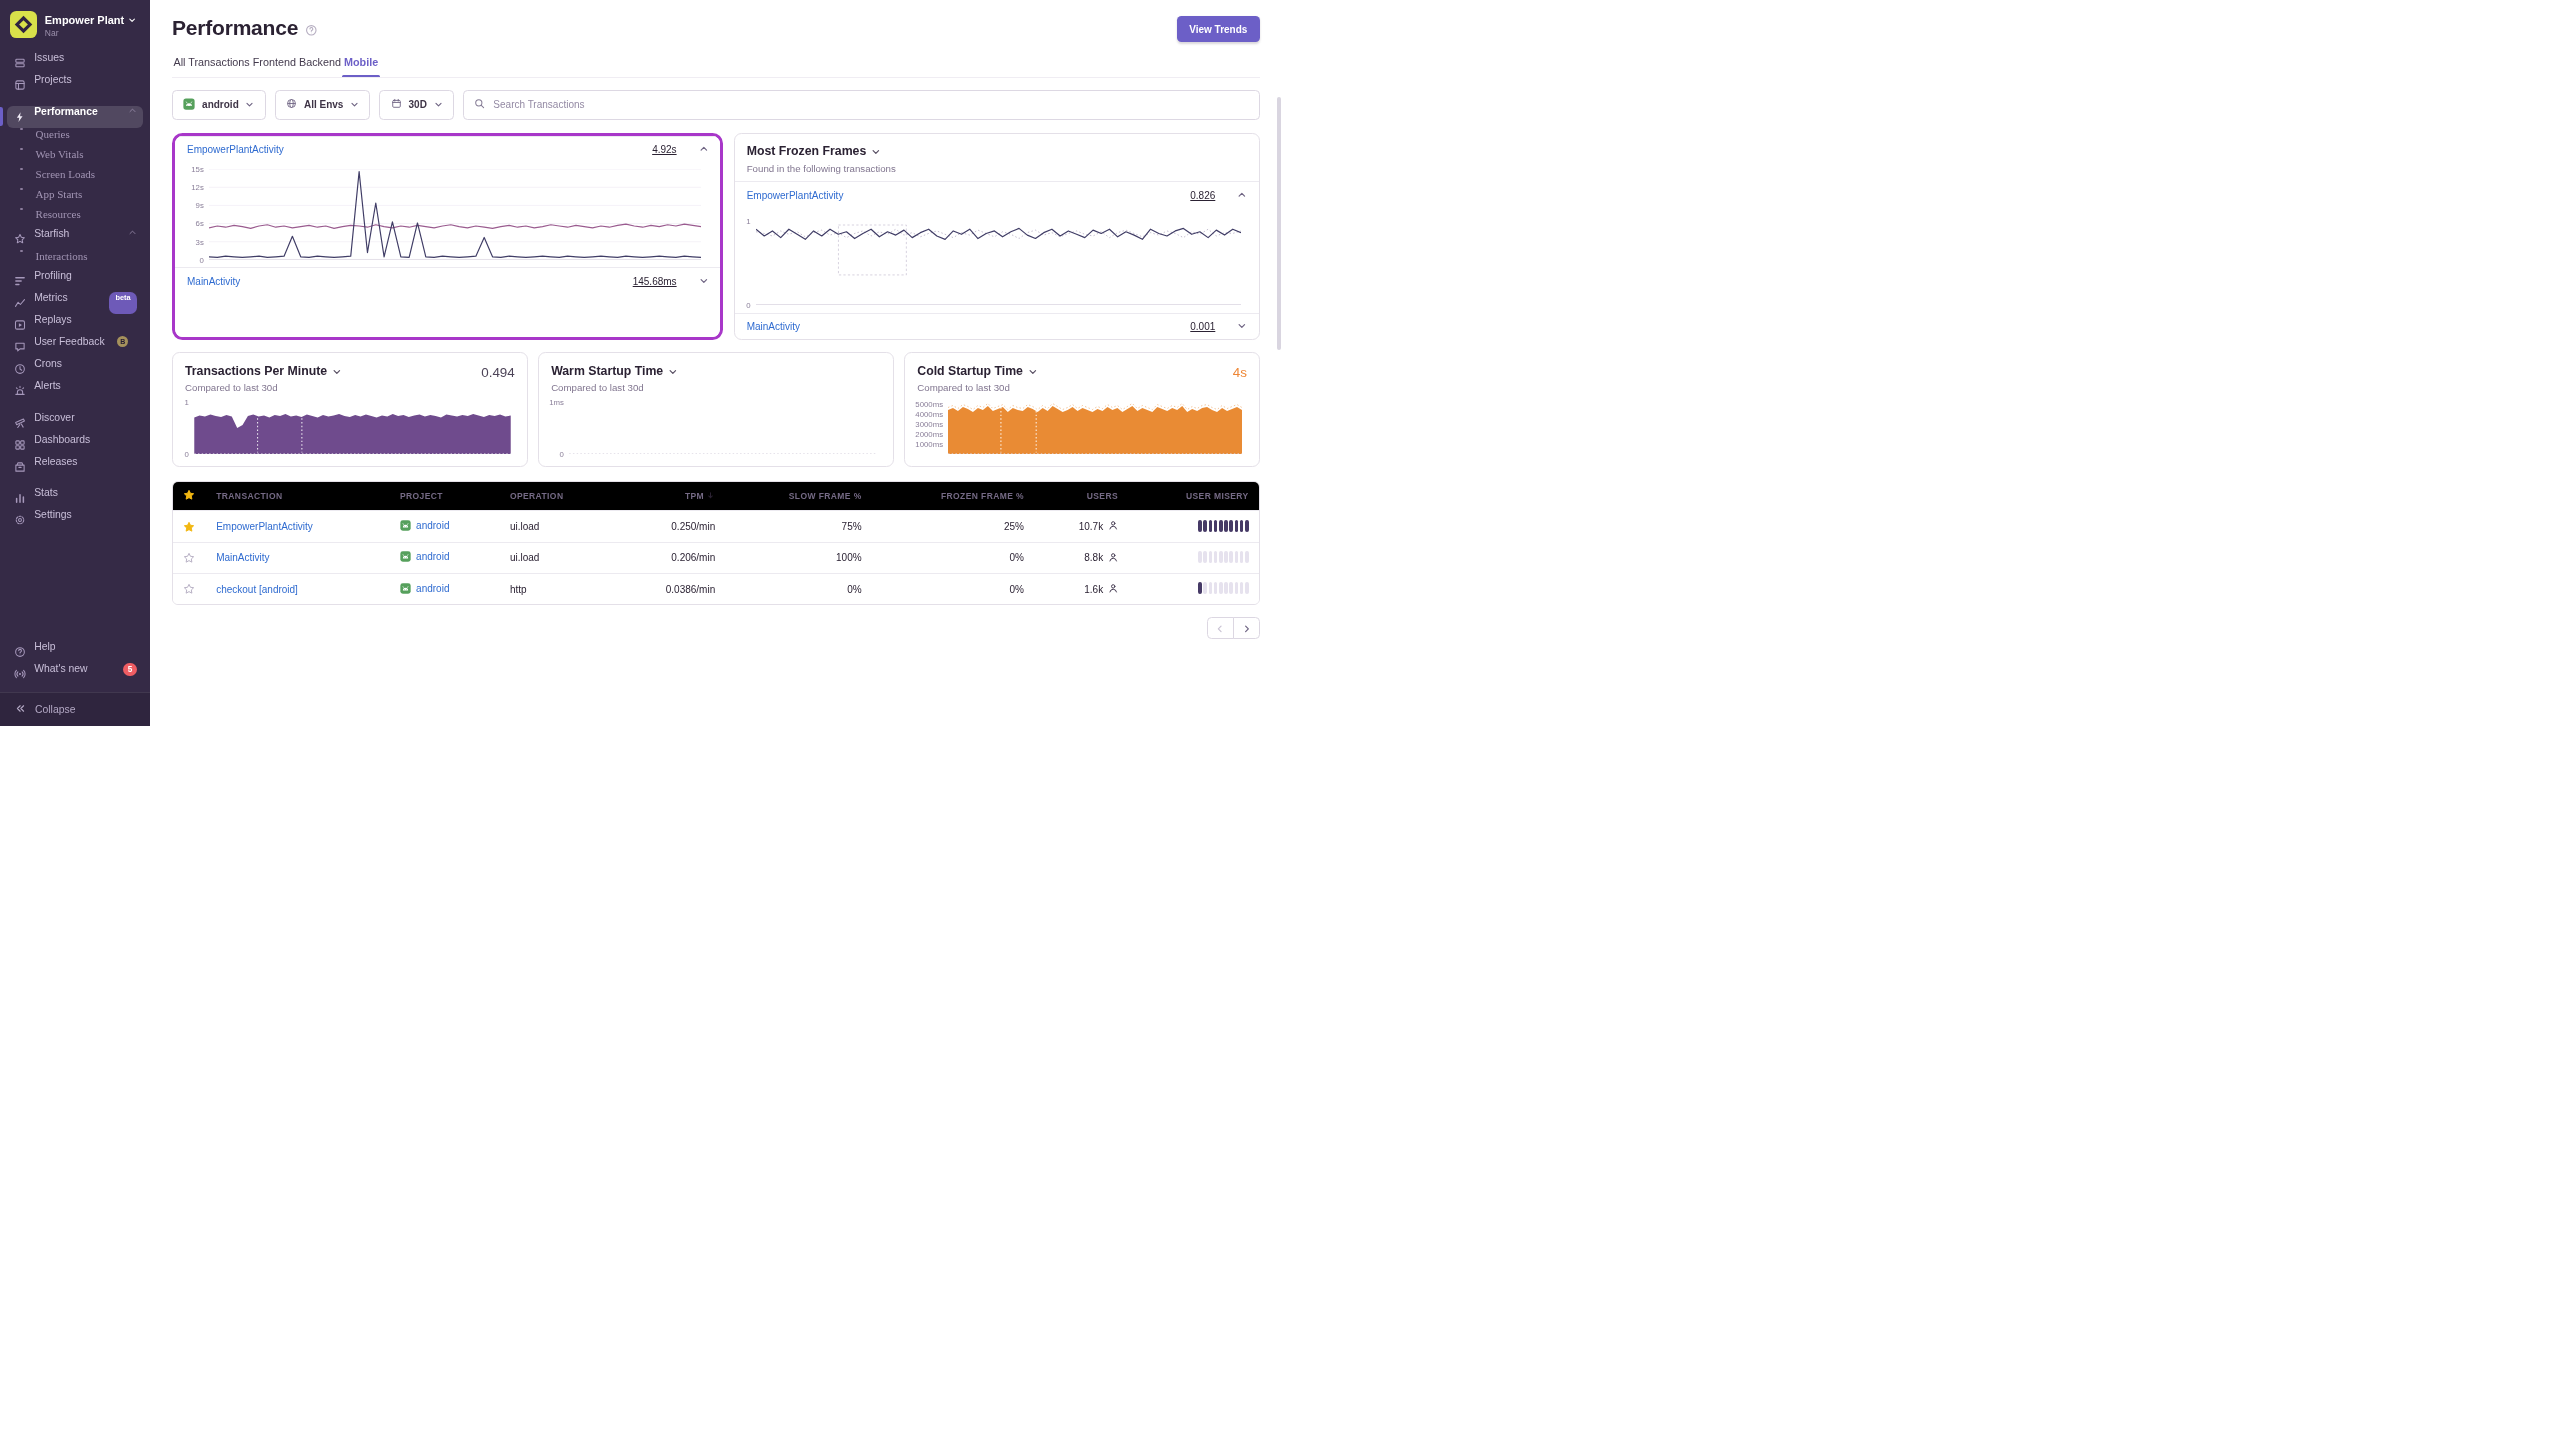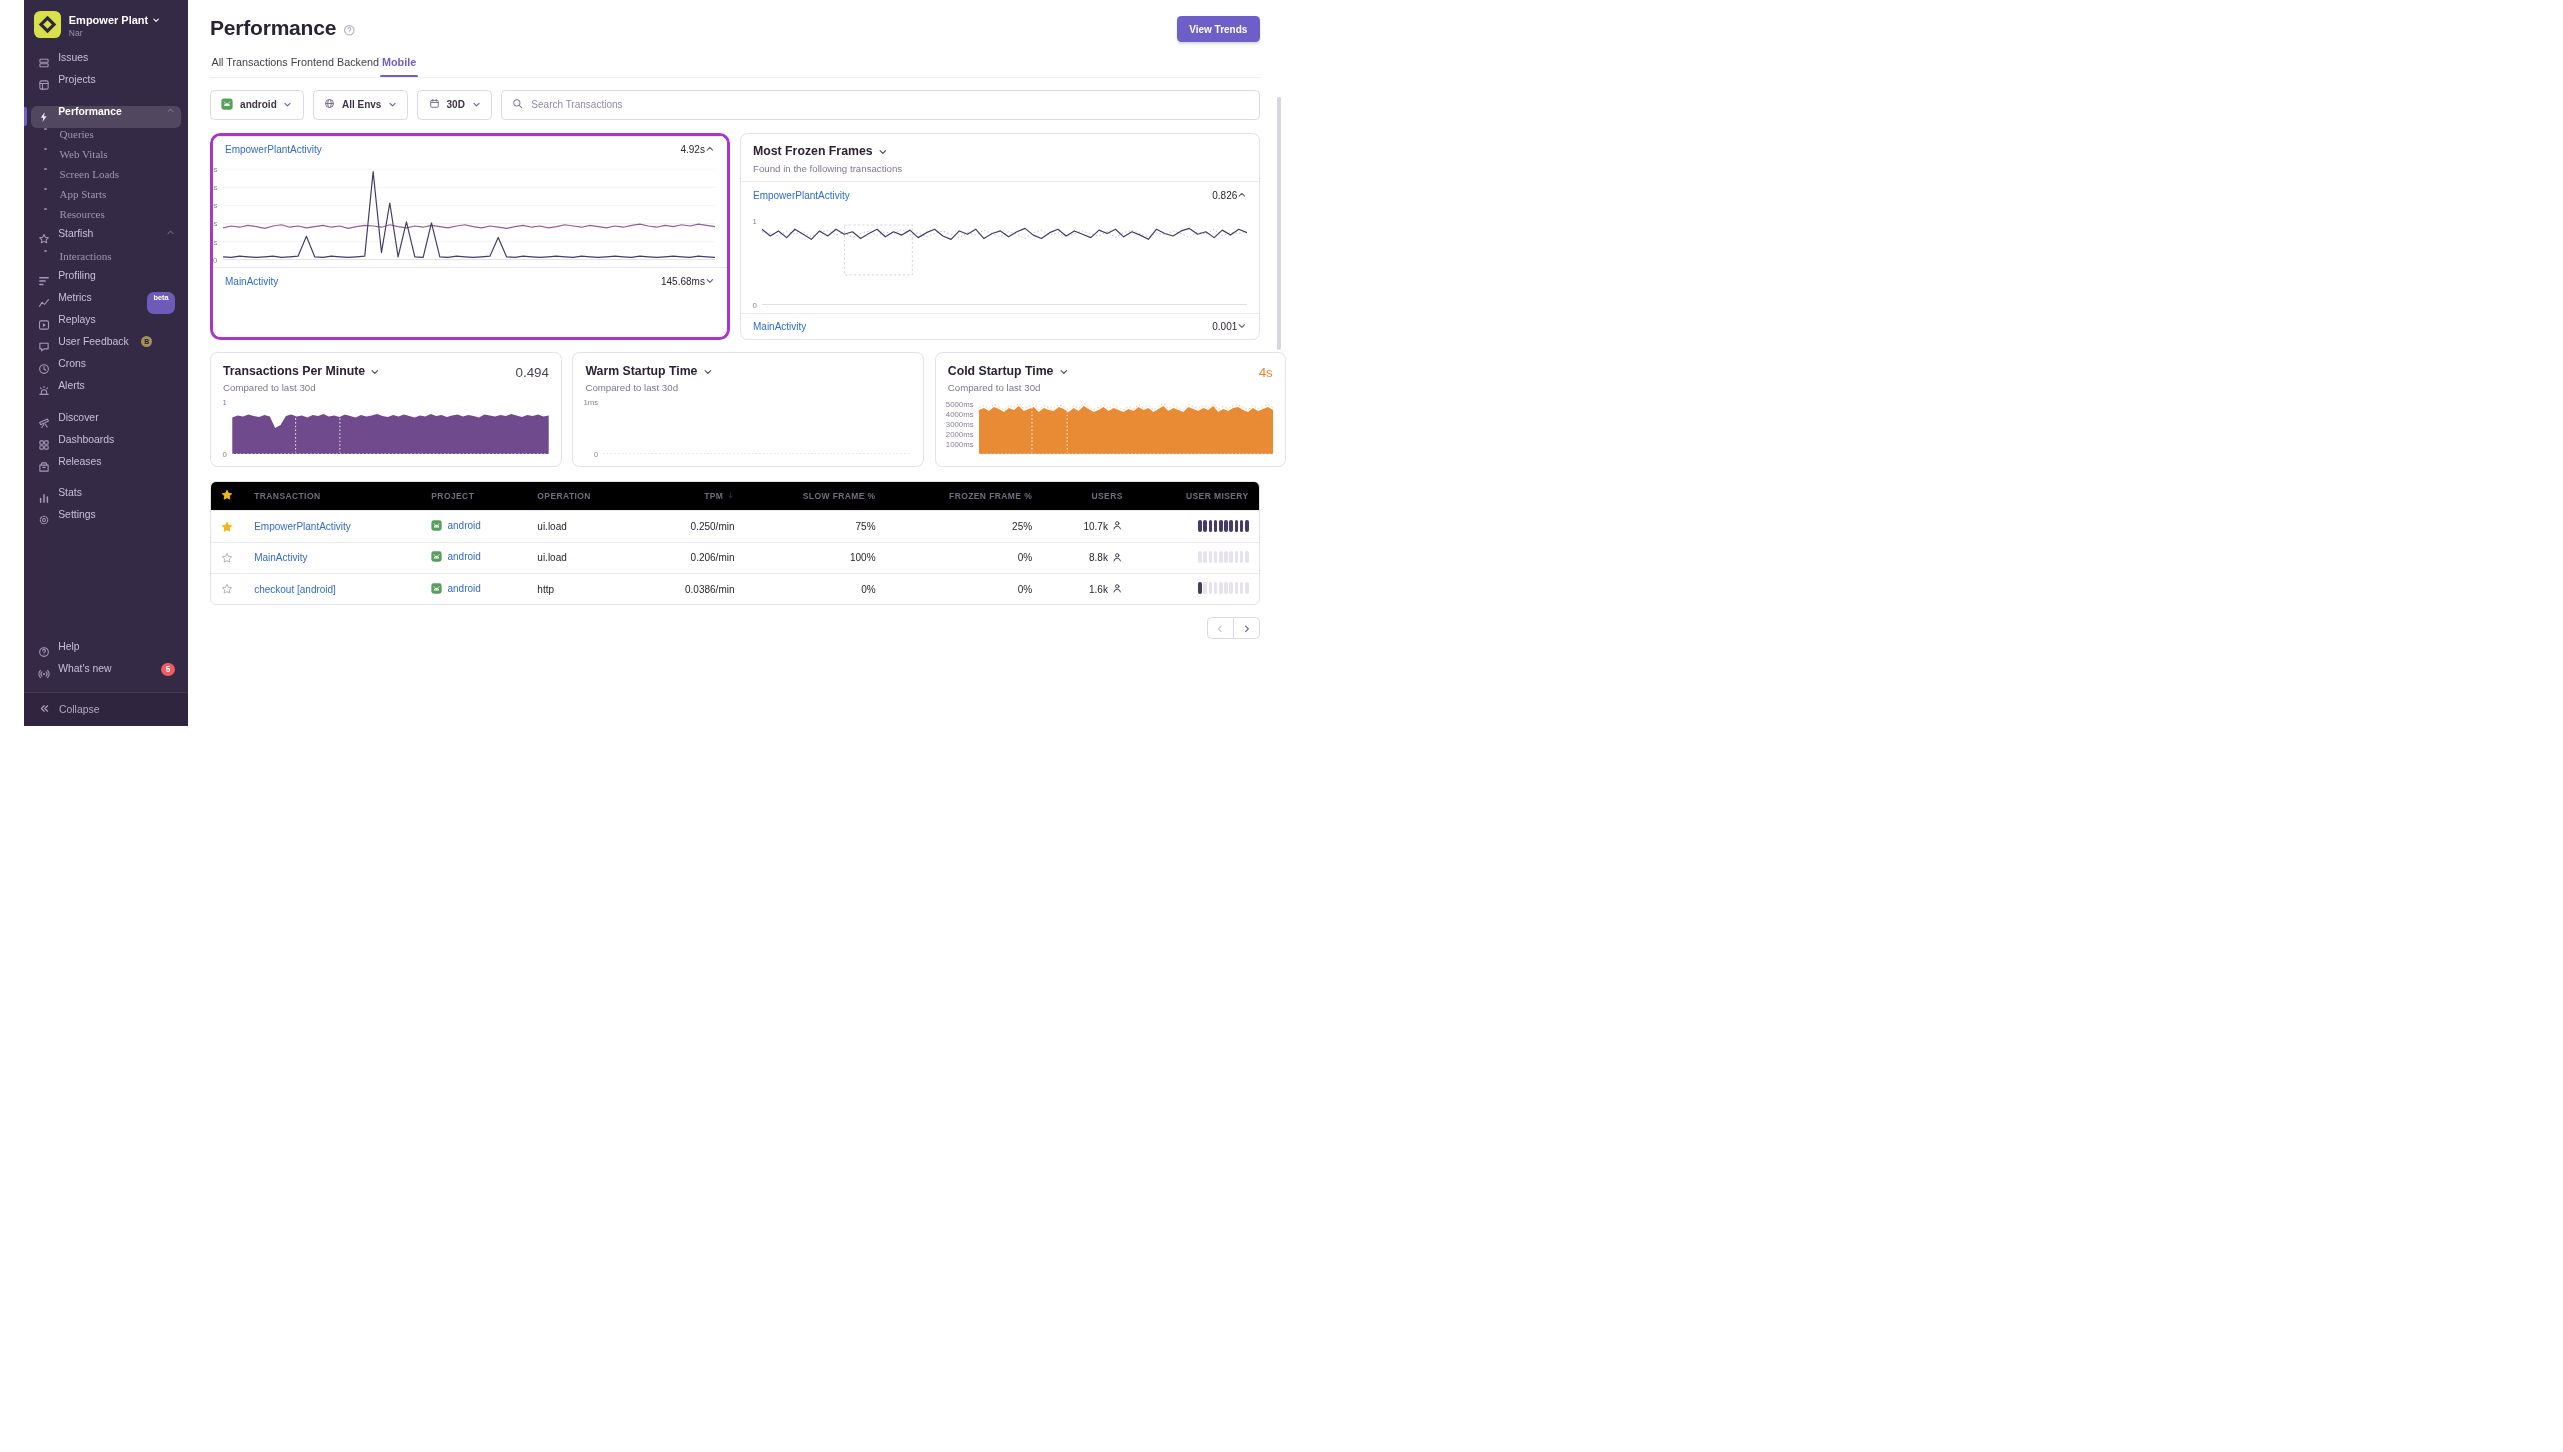--- a/index.html
+++ b/index.html
@@ -1,20 +1,20 @@
 <!DOCTYPE html>
 <html style="font-size:12px"><head>
 <meta charset="utf-8">
 <style>
   * { box-sizing: border-box; }
   body { margin:0; font-family:"Liberation Sans", sans-serif; color:#2b2233; background:#fff; }
   .app { display:flex; width:1282px; min-height:726px; position:relative; }
 
   
-  .sidebar { width:164px; flex-shrink:0; background:#352a46; color:#cfc6dd; display:flex; flex-direction:column;margin-left:24px; }
+  .sidebar { width:150px; flex-shrink:0; background:#352a46; color:#cfc6dd; display:flex; flex-direction:column; }
   .org { display:flex; gap:7.4px; padding:11px 10.4px 9.7px; align-items:center; cursor:pointer; }
   .org-name { color:#fff; font-weight:700; font-size:11px; display:flex; align-items:center; gap:3.7px; }
   .org-sub { font-size:8.5px; color:#9d91ad; margin-top:1.5px; }
   .navwrap { padding:1.5px 7.4px 0; }
   .nav-section { margin-bottom:9.7px; }
   .nav-item { display:flex; gap:7.4px; height:22px; padding:0 6px; border-radius:6px; font-size:10.4px; color:#c9bfd9; cursor:pointer; position:relative; }
   .nav-item.active { background:rgba(255,255,255,.14); color:#fff; font-weight:700; }
   .nav-item.active::before { content:""; position:absolute; left:-7.4px; top:1.5px; bottom:1.5px; width:3px; border-radius:0 2.2px 2.2px 0; background:#6C5FC7; }
   .nav-icon { width:13.4px; display:flex; justify-content:center; align-items:center; color:#a698bb; }
   .nav-item.active .nav-icon { color:#efeaf6; }
@@ -53,21 +53,21 @@
   .ring { flex:1.04; border:3px solid #a837c9; border-radius:10.4px; overflow:hidden; background:#fff; }
   .ring .card { border:none; height:100%; border-radius:7.4px; }
   .row1 > .card { flex:1; }
   .card-head { padding:10.4px 12px 7.4px; position:relative; }
   .card-title { display:inline-flex; align-items:center; gap:5.2px; font-size:12.3px; font-weight:700; color:#2b2233; cursor:pointer; }
   .card-title .dd { display:flex; color:#584f63; margin-top:1.5px; }
   .card-sub { margin-top:4.5px; font-size:9.7px; color:#80758f; }
   .viewall { position:absolute; right:10.4px; top:15px; border:0.7px solid #d8d3de; background:#fff; border-radius:4.5px; padding:6px 10.4px; font-size:9.7px; font-weight:700; color:#3e3446; cursor:pointer; font-family:inherit; }
   .trow { display:flex; align-items:center; padding:7.4px 12px; border-top:0.7px solid #eceaf0; font-size:10px; }
   .link { color:#2f6bd0; cursor:pointer; text-decoration:none; }
-  .tval { margin-left:auto; display:flex; align-items:flex-start; gap:0; color:#2b2233; }
+  .tval { margin-left:auto; display:flex; align-items:flex-start; gap:22px; color:#2b2233;text-decoration:underline; }
   .chev-btn { display:flex; color:#6f6483; cursor:pointer; }
   .chart-zone { display:flex; gap:3px; padding:6px 12px 7.4px 6px; }
   .ylabels { position:relative; font-size:7.8px; color:#8a7f99; }
   .ytick { position:absolute; right:2.2px; transform:translateY(-50%); white-space:nowrap; }
   .plot { flex:1; position:relative; }
   .ttid-plot, .frozen-plot { height:91px; }
 
   .row2 { display:grid; grid-template-columns:1fr 1fr 1fr; gap:10.4px; margin-top:12px; }
   .mini .card-head { padding:10.4px 12px 0; }
   .mini-value { position:absolute; right:12px; top:12px; font-size:13.4px; color:#4d4458; }

